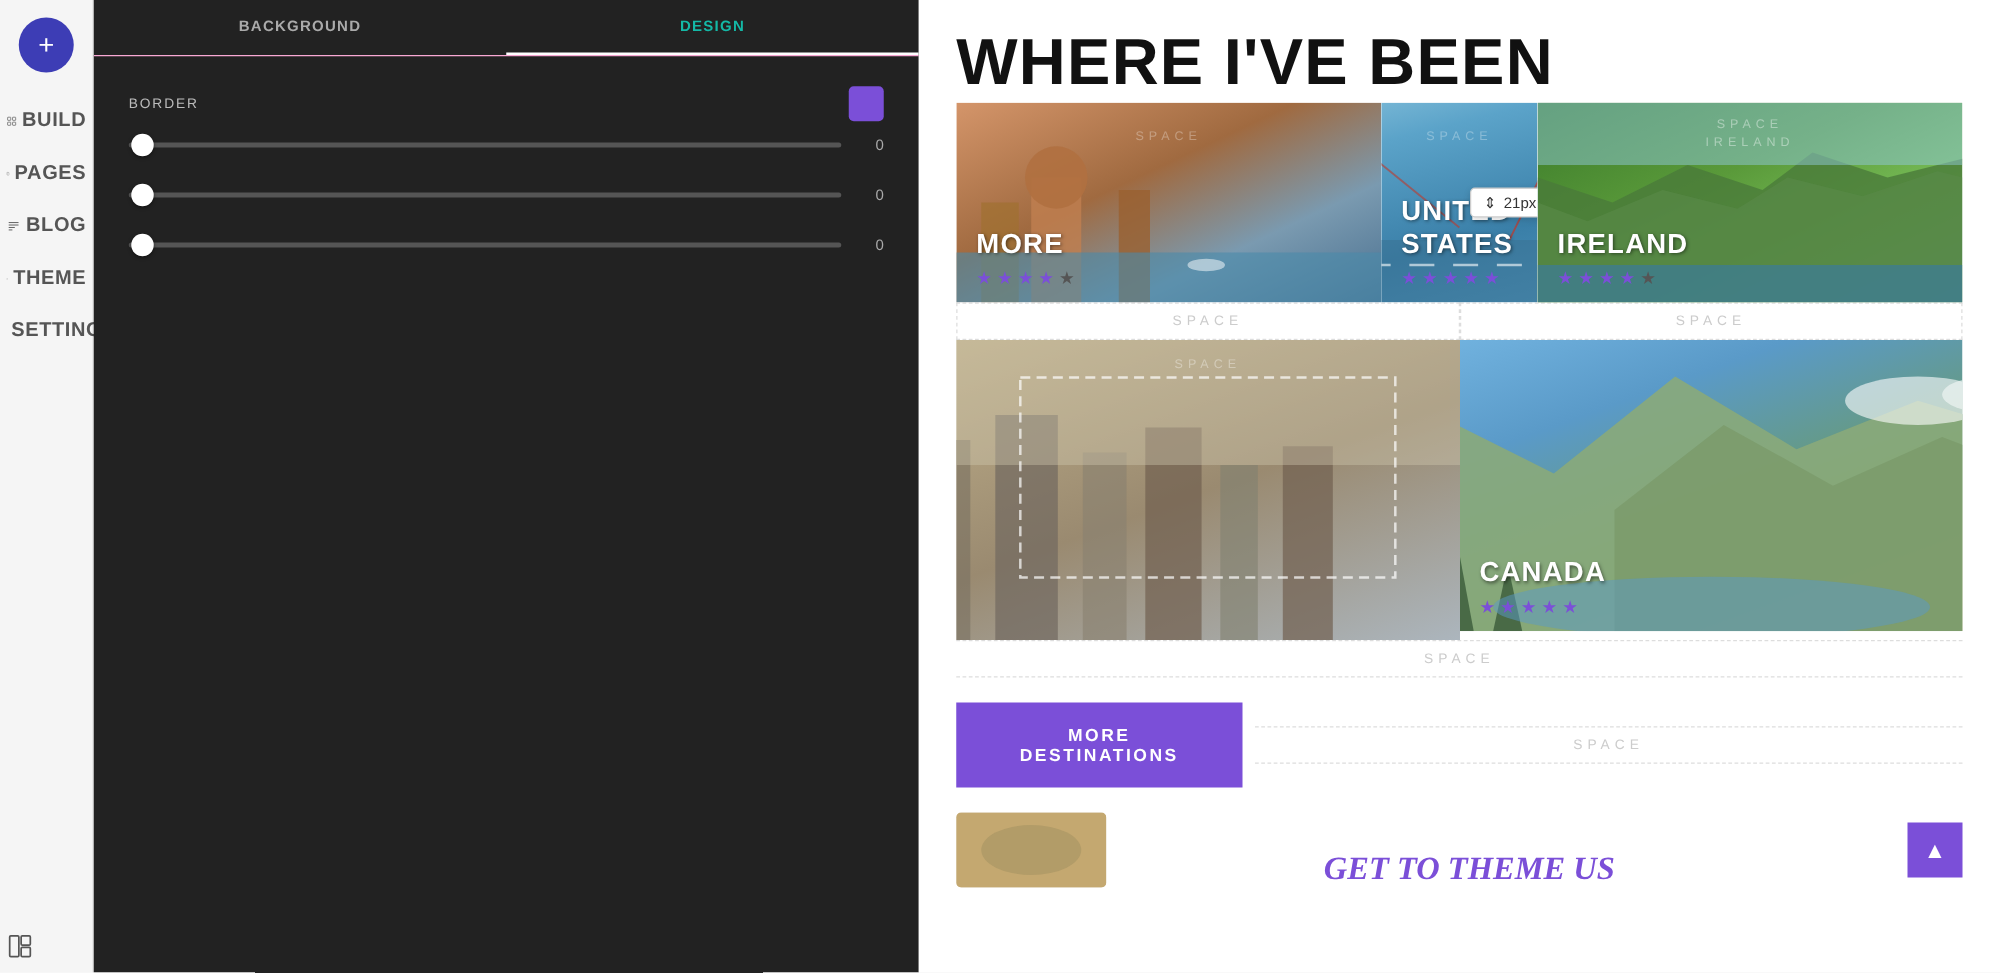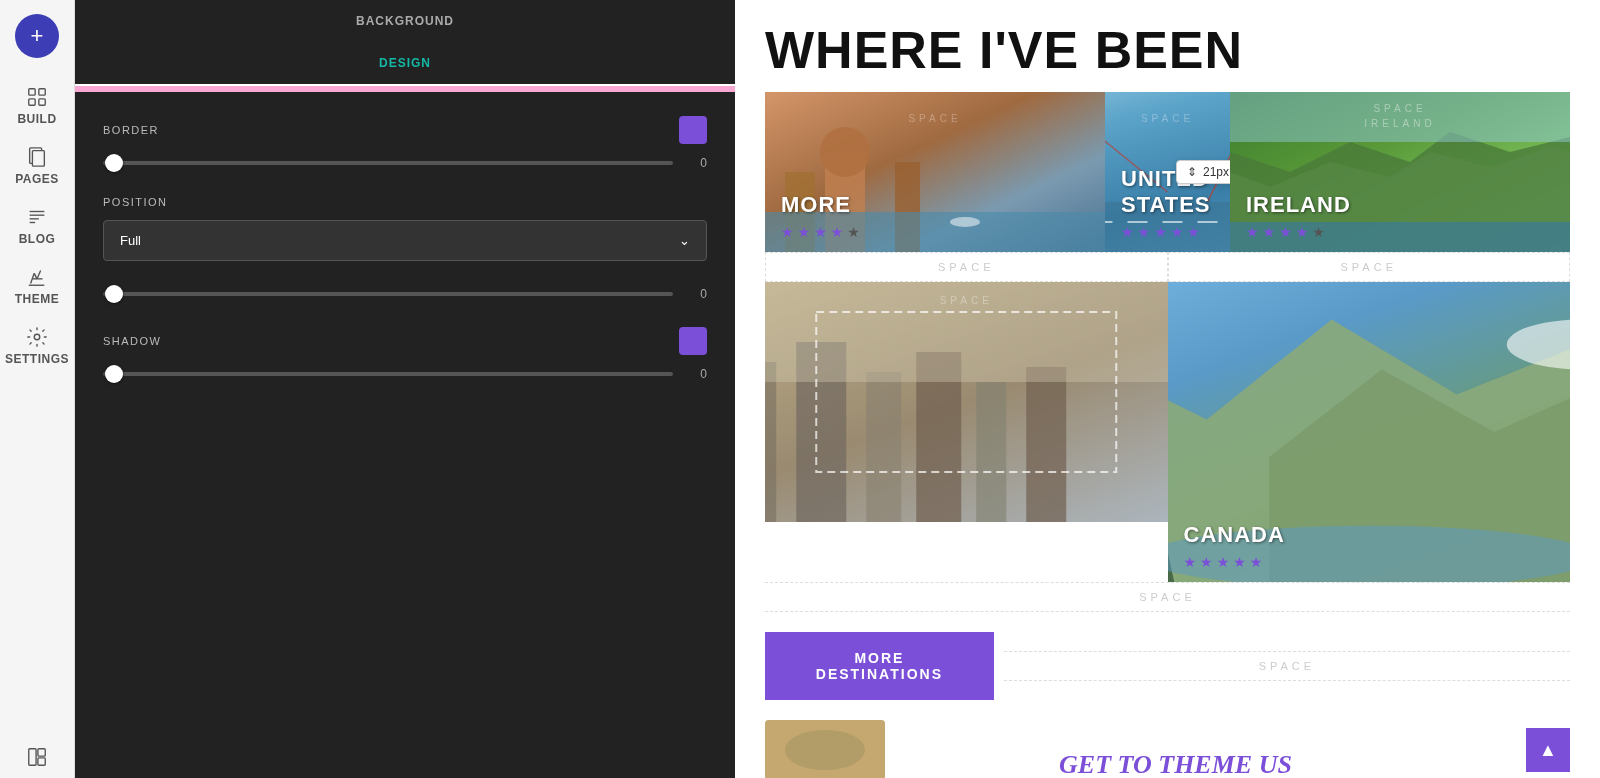--- a/index.html
+++ b/index.html
@@ -22,26 +22,26 @@
       background: #3d3db5;
       border-radius: 50%;
       display: flex; align-items: center; justify-content: center;
       margin: 14px 0 18px;
       cursor: pointer;
       color: white;
       font-size: 22px;
       font-weight: 300;
     }
     .sidebar-item {
-      display: flex; flex-direction: column; align-items: center;
+      display: flex; flex-direction: row; align-items: center;
       padding: 10px 5px;
       cursor: pointer;
       width: 100%;
       color: #555;
-      font-size: 12px;
+      font-size: 16px;
       font-weight: 600;
       letter-spacing: 0.5px;
       text-transform: uppercase;
       gap: 4px;
     }
     .sidebar-item svg { width: 22px; height: 22px; fill: none; stroke: #555; stroke-width: 1.5; }
     .sidebar-item-bottom {
       margin-top: auto;
     }
 
@@ -51,22 +51,21 @@
       background: #222;
       color: #fff;
       flex-shrink: 0;
       display: flex;
       flex-direction: column;
       height: 100%;
       overflow: hidden;
     }
     .panel-tabs {
       display: flex;
-      border-bottom: 6px solid #f9a8d4;
-      flex-direction: column;
+      border-bottom: 1px solid #f9a8d4;
     }
     .panel-tab {
       flex: 1;
       text-align: center;
       padding: 14px 10px;
       font-size: 12px;
       font-weight: 600;
       letter-spacing: 1px;
       color: #aaa;
       cursor: pointer;
@@ -165,21 +164,21 @@
     .main-content {
       flex: 1;
       background: white;
       overflow-y: auto;
       position: relative;
     }
     .page-title {
       font-size: 52px;
       font-weight: 900;
       color: #111;
-      padding: 20px 30px 12px;
+      padding: 20px 30px 2px;
       letter-spacing: 1px;
     }
     .destination-card {
       position: relative;
       overflow: hidden;
       cursor: pointer;
     }
     .card-overlay {
       position: absolute;
       bottom: 0; left: 0; right: 0;
@@ -395,44 +394,31 @@
         <div class="color-swatch" style="background:#7B4FD8;"></div>
       </div>
       <div class="slider-container">
         <div class="slider-track">
           <div class="slider-thumb"></div>
         </div>
         <span class="slider-value">0</span>
       </div>
     </div>
 
-    <div class="panel-section">
-      <div class="panel-section-header">
-        <span class="panel-label">POSITION</span>
-      </div>
-      <div class="position-select">
-        <span>Full</span>
-        <span>⌄</span>
-      </div>
-    </div>
 
     <div class="panel-section">
       <div class="slider-container">
         <div class="slider-track">
           <div class="slider-thumb"></div>
         </div>
         <span class="slider-value">0</span>
       </div>
     </div>
 
     <div class="panel-section">
-      <div class="panel-section-header">
-        <span class="panel-label">SHADOW</span>
-        <div class="color-swatch" style="background:#7B4FD8;"></div>
-      </div>
       <div class="slider-container">
         <div class="slider-track">
           <div class="slider-thumb"></div>
         </div>
         <span class="slider-value">0</span>
       </div>
     </div>
 
 
   </div>
@@ -586,21 +572,21 @@
         <rect x="390" y="85" width="40" height="155" fill="#706050" opacity="0.7"></rect>
 
         <rect x="0" y="0" width="660" height="100" fill="#d0c8b0" opacity="0.4"></rect>
 
         <rect x="180" y="30" width="300" height="160" fill="none" stroke="rgba(255,255,255,0.7)" stroke-width="2" stroke-dasharray="8,5"></rect>
 
         <text x="330" y="22" text-anchor="middle" fill="rgba(255,255,255,0.35)" font-size="10" letter-spacing="4" font-family="Arial">SPACE</text>
       </svg>
     </div>
 
-    <div class="destination-card card-canada" style="height:300px; position:relative; overflow:hidden;">
+    <div class="destination-card card-canada" style="height:233px; position:relative; overflow:hidden;">
       <svg class="card-bg-svg" viewBox="0 0 660 240" preserveAspectRatio="xMidYMid slice">
         <defs>
           <linearGradient id="canadaGrad" x1="0%" y1="0%" x2="100%" y2="100%">
             <stop offset="0%" style="stop-color:#7abce8;stop-opacity:1"></stop>
             <stop offset="30%" style="stop-color:#5a9ac8;stop-opacity:1"></stop>
             <stop offset="60%" style="stop-color:#6a9a6a;stop-opacity:1"></stop>
             <stop offset="100%" style="stop-color:#c4a870;stop-opacity:1"></stop>
           </linearGradient>
         </defs>
         <rect width="660" height="240" fill="url(#canadaGrad)"></rect>

